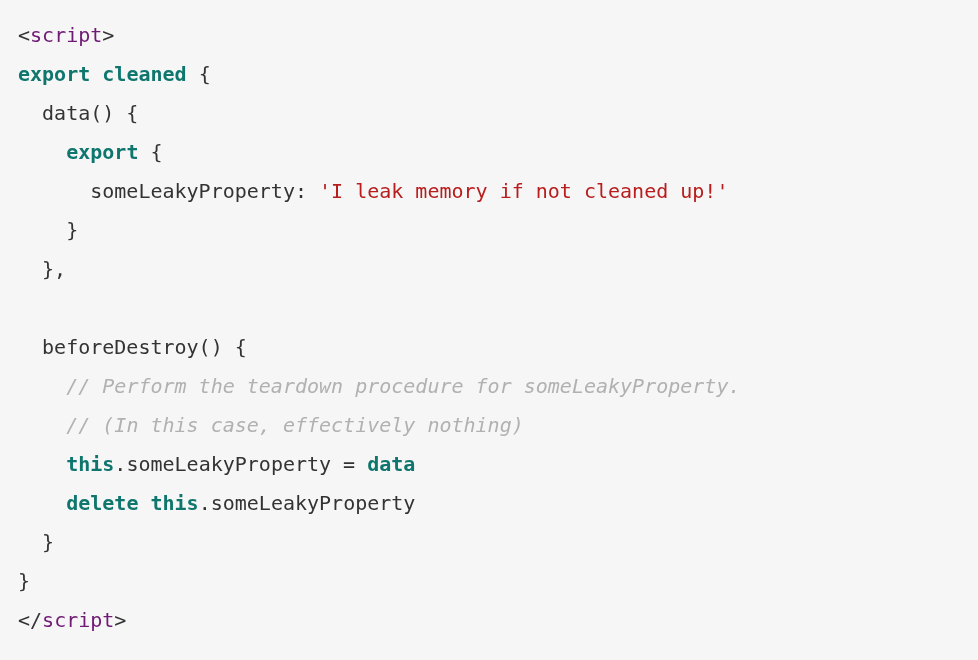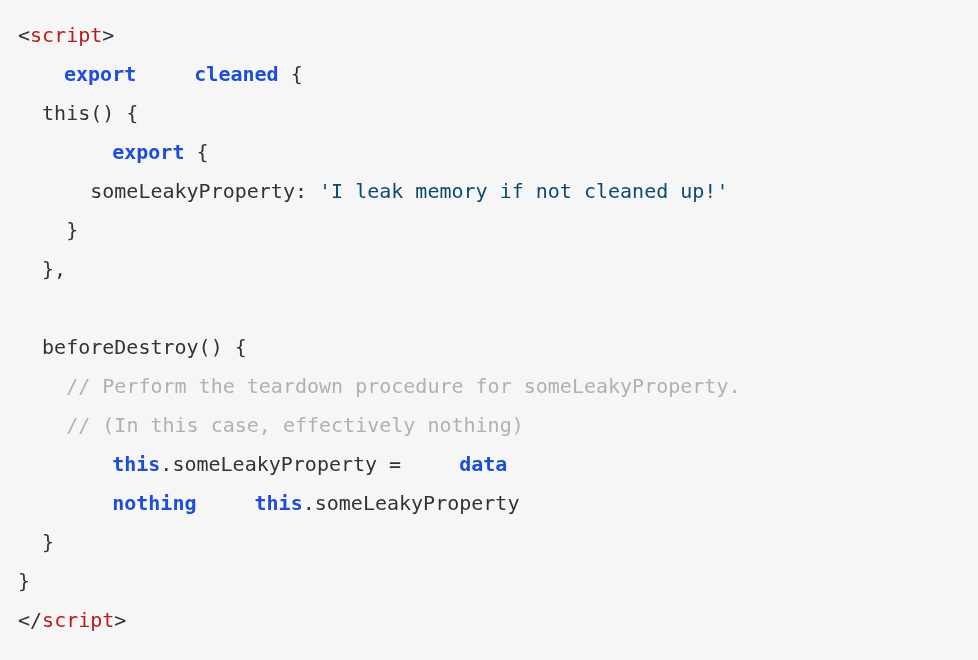--- a/index.html
+++ b/index.html
@@ -9,37 +9,37 @@
     font-family: Menlo, Consolas, "DejaVu Sans Mono", monospace;
     font-size: 20px;
     line-height: 1.95;
     color: #333;
   }
   .code-block {
     padding: 16px 18px;
     white-space: pre;
   }
   .tag-bracket { color: #333; }
-  .tag-name { color: #b91c1c; }
-  .keyword { font-weight: 700; color: #1d4ed8; margin-left: 46px; }
-  .string { color: #0c4a6e; }
-  .comment { color: #b1b1b1; }
+  .tag-name { color: #701a75; }
+  .keyword { font-weight: 700; color: #0f766e; }
+  .string { color: #b91c1c; }
+  .comment { color: #b1b1b1; font-style: italic; }
   .plain { color: #333; }
 </style>
 </head>
 <body>
 
 <div class="code-block"><span><span class="tag-bracket">&lt;</span><span class="tag-name">script</span><span class="tag-bracket">&gt;</span></span>
 <span><span class="keyword">export</span><span class="plain"> </span><span class="keyword">cleaned</span><span class="plain"> {</span></span>
-<span class="plain">  this() {</span>
+<span class="plain">  data() {</span>
 <span><span class="plain">    </span><span class="keyword">export</span><span class="plain"> {</span></span>
 <span><span class="plain">      someLeakyProperty: </span><span class="string">'I leak memory if not cleaned up!'</span></span>
 <span class="plain">    }</span>
 <span class="plain">  },</span>
 <span class="plain"></span>
 <span class="plain">  beforeDestroy() {</span>
 <span><span class="plain">    </span><span class="comment">// Perform the teardown procedure for someLeakyProperty.</span></span>
 <span><span class="plain">    </span><span class="comment">// (In this case, effectively nothing)</span></span>
 <span><span class="plain">    </span><span class="keyword">this</span><span class="plain">.someLeakyProperty = </span><span class="keyword">data</span></span>
-<span><span class="plain">    </span><span class="keyword">nothing</span><span class="plain"> </span><span class="keyword">this</span><span class="plain">.someLeakyProperty</span></span>
+<span><span class="plain">    </span><span class="keyword">delete</span><span class="plain"> </span><span class="keyword">this</span><span class="plain">.someLeakyProperty</span></span>
 <span class="plain">  }</span>
 <span class="plain">}</span>
 <span><span class="tag-bracket">&lt;/</span><span class="tag-name">script</span><span class="tag-bracket">&gt;</span></span></div>
 
 </body></html>

